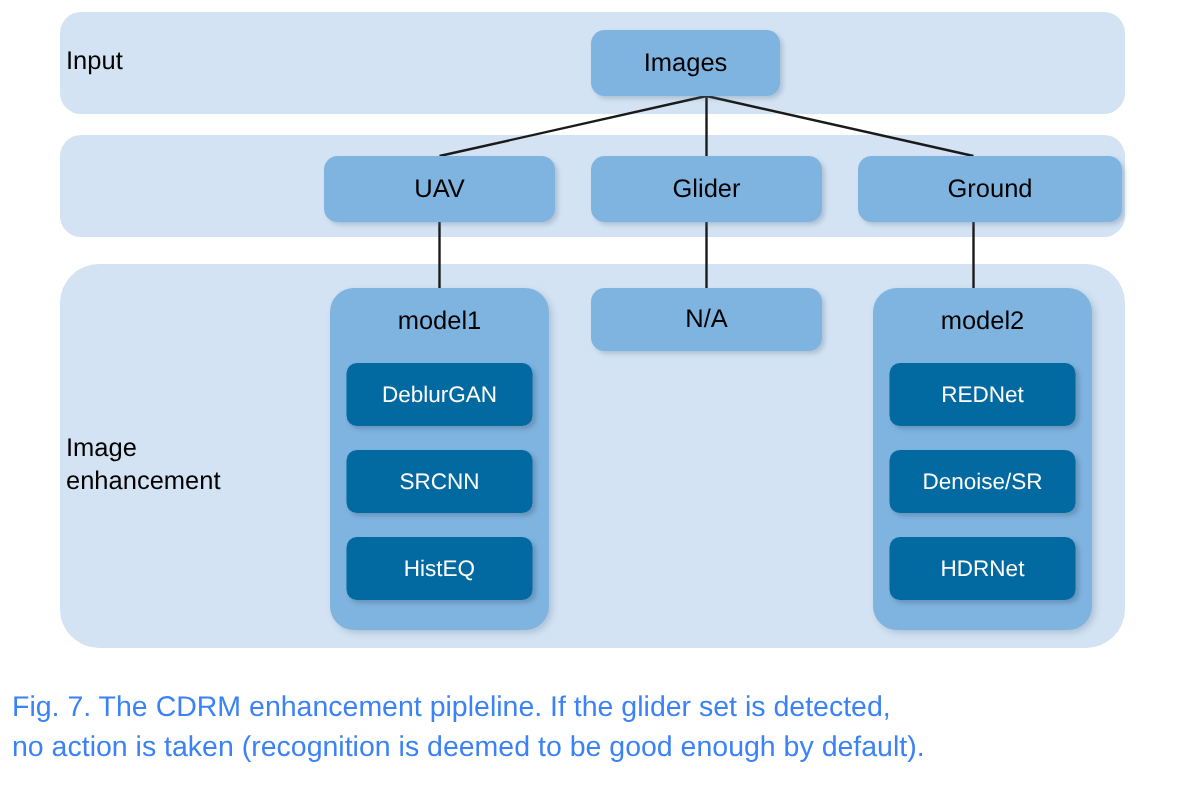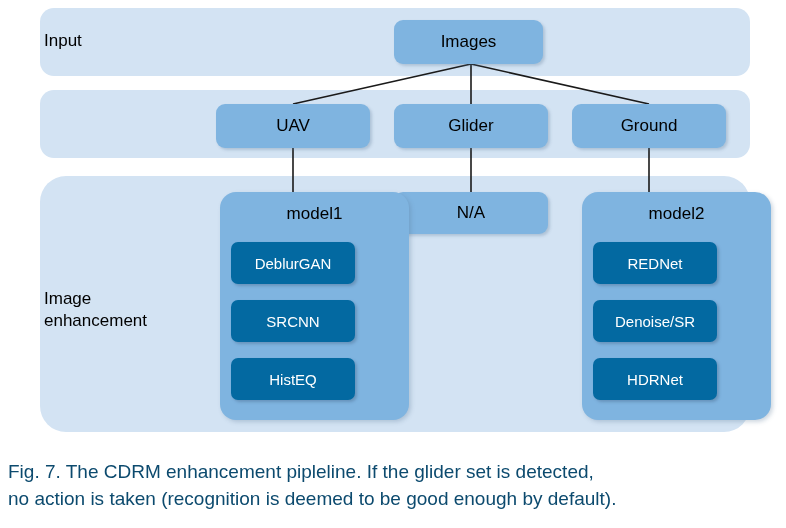--- a/index.html
+++ b/index.html
@@ -53,36 +53,35 @@
     background: #7fb4e0;
     border-radius: 9px;
     display: flex;
     align-items: center;
     justify-content: center;
     font-size: 17px;
     color: #000000;
     box-shadow: 2px 2px 3px rgba(90,120,150,0.30);
   }
 
-  .node-images { left: 394px; top: 20px;  width: 149px; height: 44px; }
+  .node-images { left: 394px; top: 20px;  width: 126px; height: 44px; }
   .node-uav    { left: 216px; top: 104px; width: 154px; height: 44px; }
   .node-glider { left: 394px; top: 104px; width: 154px; height: 44px; }
-  .node-ground { left: 572px; top: 104px; width: 154px; height: 44px; }
+  .node-ground { left: 572px; top: 104px; width: 176px; height: 44px; }
   .node-na     { left: 394px; top: 192px; width: 154px; height: 42px; }
 
   
   .model-group {
     position: absolute;
     background: #7fb4e0;
     border-radius: 16px;
     box-shadow: 2px 2px 4px rgba(90,120,150,0.30);
     top: 192px;
     width: 146px;
     height: 228px;
-    padding-left: 43px;
   }
   .model-group-1 { left: 220px; }
   .model-group-2 { left: 582px; }
 
   .model-title {
     position: absolute;
     top: 12px;
     left: 0;
     width: 100%;
     text-align: center;
@@ -120,21 +119,21 @@
   }
 
   
   #caption {
     position: absolute;
     left: 8px;
     top: 458px;
     width: 772px;
     font-size: 19px;
     line-height: 27px;
-    color: #0c4a6e;
+    color: #3b82f6;
     text-align: left;
   }
 </style>
 </head>
 <body>
 
 <div id="figure">
 
   <div class="band band-input"></div>
   <div class="band band-classifier"></div>

